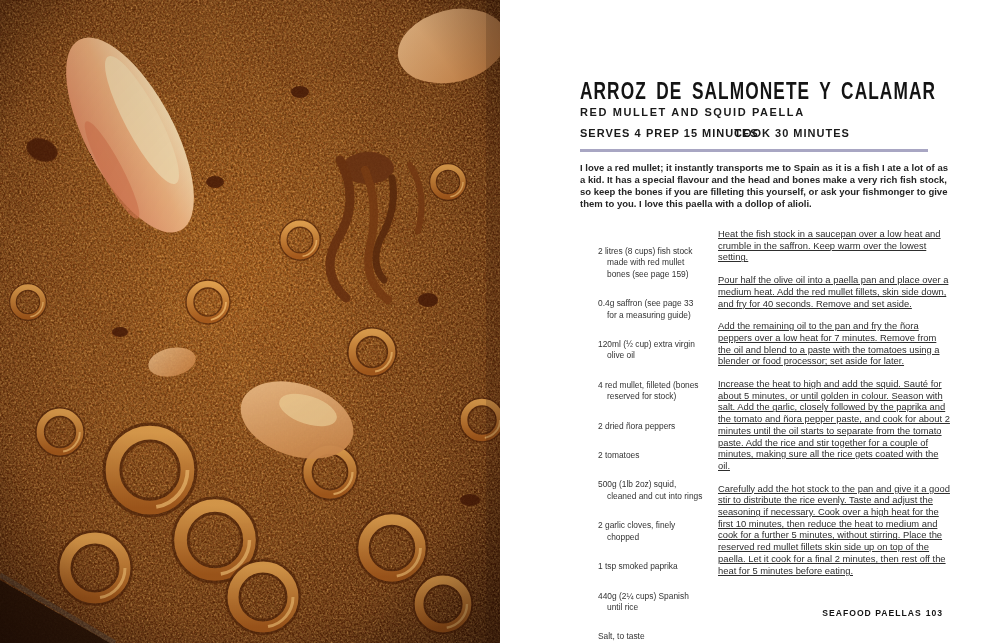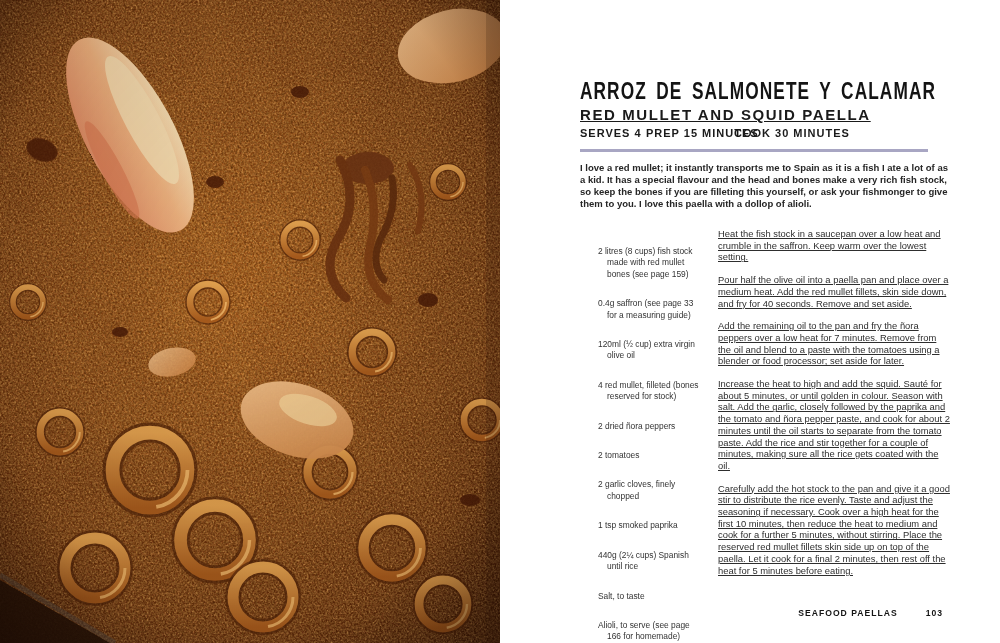--- a/index.html
+++ b/index.html
@@ -15,21 +15,21 @@
   
   .rightpage{position:absolute;left:500px;top:0;width:500px;height:544px;background:#fff;}
   .title{
     position:absolute;left:80px;top:78px;
     font-weight:bold;font-size:24px;line-height:26px;color:#141414;
     letter-spacing:1.5px;word-spacing:5px;white-space:nowrap;
     transform:scaleX(0.72);transform-origin:left top;
   }
   .subtitle{
     position:absolute;left:80px;top:106px;
-    font-weight:bold;font-size:15px;color:#1a1a1a;letter-spacing:1.6px;white-space:nowrap;text-decoration:underline;
+    font-weight:bold;font-size:11px;color:#1a1a1a;letter-spacing:1.6px;white-space:nowrap;
   }
   .meta{
     position:absolute;left:80px;top:127px;width:360px;
     font-weight:bold;font-size:11px;color:#1a1a1a;letter-spacing:1px;display:flex;
   }
   .meta span{white-space:nowrap;}
   .meta .m1{width:66px;}
   .meta .m2{width:88px;}
   .rule{position:absolute;left:80px;top:149px;width:348px;height:3px;}
   .intro{
@@ -41,21 +41,21 @@
     font-size:8.4px;line-height:11.4px;color:#333333;
   }
   .ingredients .ing{padding-left:9px;text-indent:-9px;margin:18px;}
   .method{
     position:absolute;left:218px;top:228px;width:233px;
     font-size:9.4px;line-height:11.7px;color:#2e2e2e;
   }
   .method p{margin:0 0 11px 0;text-decoration:underline;}
   .footerrow{
     position:absolute;left:80px;top:608px;width:363px;
-    display:flex;justify-content:flex-end;align-items:baseline;gap:28px;
+    display:flex;justify-content:flex-end;align-items:baseline;gap:4px;
     font-weight:bold;font-size:8.6px;letter-spacing:1px;color:#141414;white-space:nowrap;
   }
 </style>
 </head>
 <body>
 
 <div class="spread">
 
   <div class="photo" title="Paella in a pan with toasted rice, squid rings, squid tentacles and red mullet fillets">
     <svg width="500" height="643" viewBox="0 0 500 643" preserveAspectRatio="none">
@@ -186,20 +186,21 @@
         <p class="ing">0.4g saffron (see page 33 for a measuring guide)</p>
 
         <p class="ing">120ml (½ cup) extra virgin olive oil</p>
 
         <p class="ing">4 red mullet, filleted (bones reserved for stock)</p>
 
         <p class="ing">2 dried ñora peppers</p>
 
         <p class="ing">2 tomatoes</p>
 
+        <p class="ing">500g (1lb 2oz) squid, cleaned and cut into rings</p>
 
         <p class="ing">2 garlic cloves, finely chopped</p>
 
         <p class="ing">1 tsp smoked paprika</p>
 
         <p class="ing">440g (2¼ cups) Spanish until rice</p>
 
         <p class="ing">Salt, to taste</p>
 
         <p class="ing">Alioli, to serve (see page 166 for homemade)</p>

